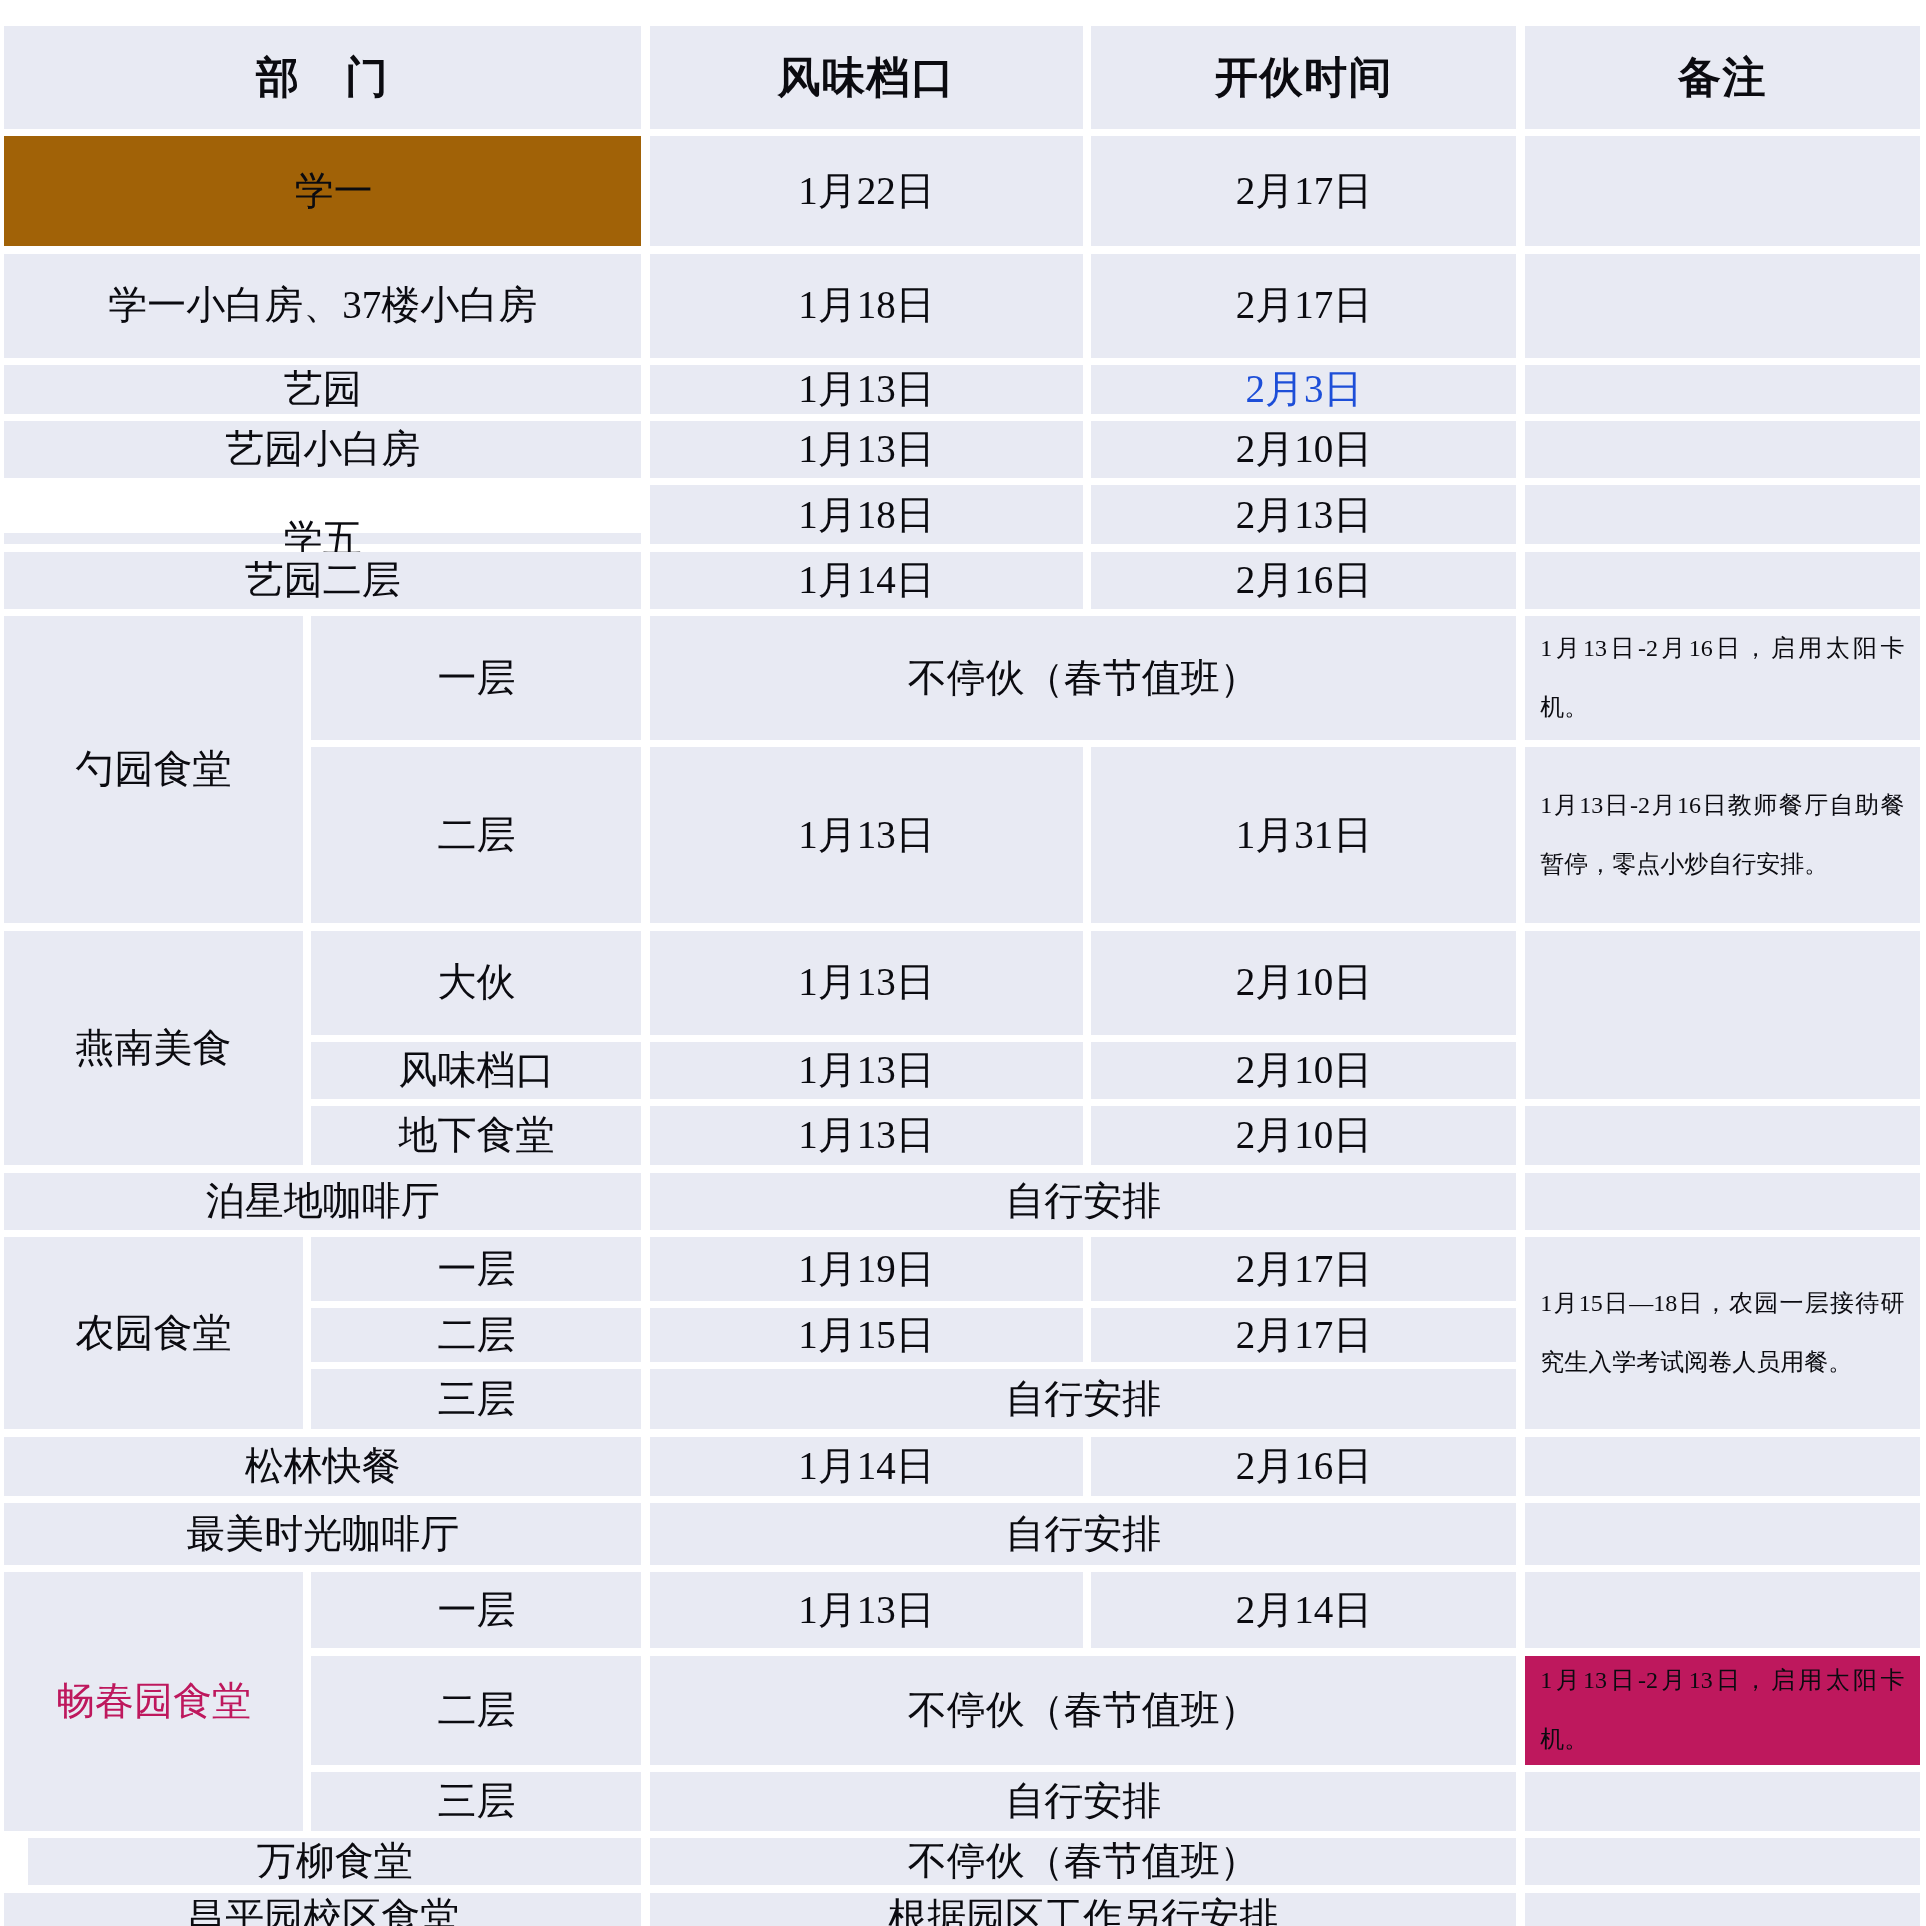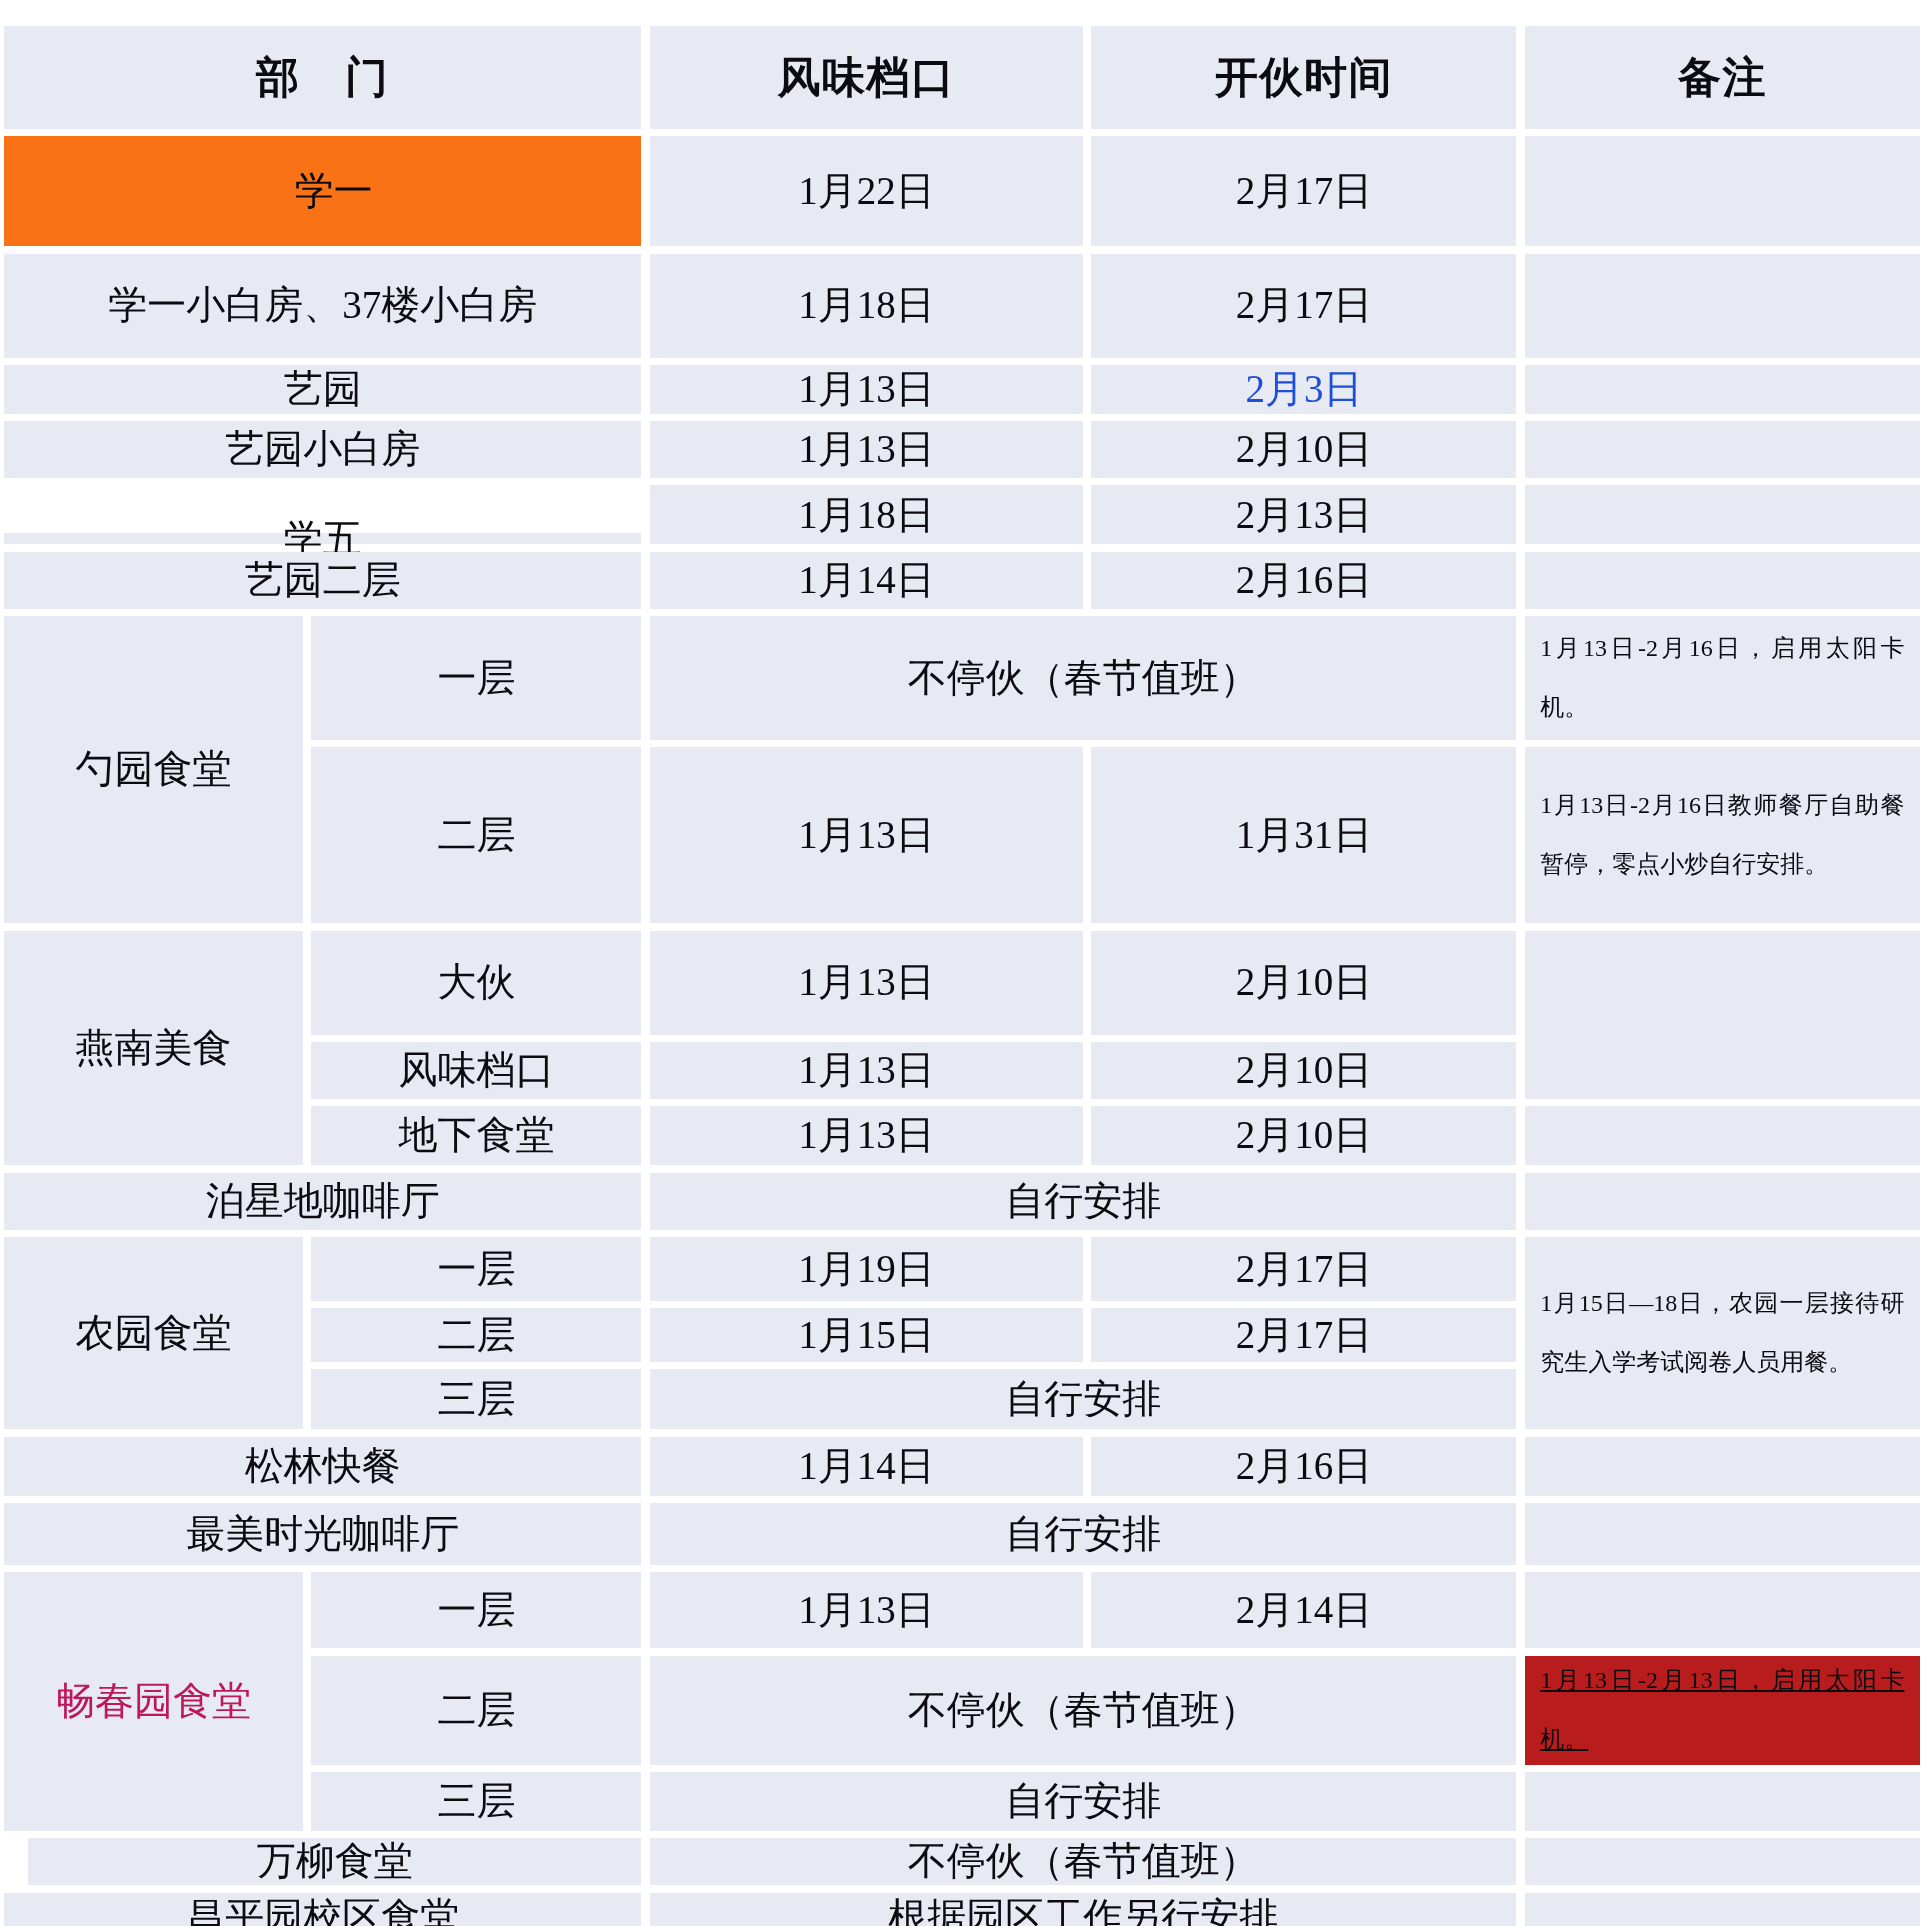--- a/index.html
+++ b/index.html
@@ -48,21 +48,21 @@
   .remark > span { text-align: justify; }
 </style>
 </head>
 <body style="background: rgb(255, 255, 255);">
 
 <div id="schedule-grid">
     <div class="cell th" style="grid-area: 1 / 1 / span 1 / span 2; background: rgb(232, 234, 243); color: rgb(11, 11, 16);">部　门</div>
     <div class="cell th" style="grid-area: 1 / 3 / span 1 / span 1; background: rgb(232, 234, 243); color: rgb(11, 11, 16);">风味档口</div>
     <div class="cell th" style="grid-area: 1 / 4 / span 1 / span 1; background: rgb(232, 234, 243); color: rgb(11, 11, 16);">开伙时间</div>
     <div class="cell th" style="grid-area: 1 / 5 / span 1 / span 1; background: rgb(232, 234, 243); color: rgb(11, 11, 16);">备注</div>
-    <div class="cell" style="grid-area: 2 / 1 / span 1 / span 2; background: #f97316; color: rgb(11, 11, 16); padding-left: 22px;">学一</div>
+    <div class="cell" style="grid-area: 2 / 1 / span 1 / span 2; background: #a16207; color: rgb(11, 11, 16); padding-left: 22px;">学一</div>
     <div class="cell" style="grid-area: 2 / 3 / span 1 / span 1; background: rgb(232, 234, 243); color: rgb(11, 11, 16);">1月22日</div>
     <div class="cell" style="grid-area: 2 / 4 / span 1 / span 1; background: rgb(232, 234, 243); color: rgb(11, 11, 16);">2月17日</div>
     <div class="cell" style="grid-area: 2 / 5 / span 1 / span 1; background: rgb(232, 234, 243); color: rgb(11, 11, 16);"></div>
     <div class="cell" style="grid-area: 3 / 1 / span 1 / span 2; background: rgb(232, 234, 243); color: rgb(11, 11, 16);">学一小白房、37楼小白房</div>
     <div class="cell" style="grid-area: 3 / 3 / span 1 / span 1; background: rgb(232, 234, 243); color: rgb(11, 11, 16);">1月18日</div>
     <div class="cell" style="grid-area: 3 / 4 / span 1 / span 1; background: rgb(232, 234, 243); color: rgb(11, 11, 16);">2月17日</div>
     <div class="cell" style="grid-area: 3 / 5 / span 1 / span 1; background: rgb(232, 234, 243); color: rgb(11, 11, 16);"></div>
     <div class="cell" style="grid-area: 4 / 1 / span 1 / span 2; background: rgb(232, 234, 243); color: rgb(11, 11, 16);">艺园</div>
     <div class="cell" style="grid-area: 4 / 3 / span 1 / span 1; background: rgb(232, 234, 243); color: rgb(11, 11, 16);">1月13日</div>
     <div class="cell" style="grid-area: 4 / 4 / span 1 / span 1; background: rgb(232, 234, 243); color: #1d4ed8;">2月3日</div>
@@ -125,21 +125,21 @@
     <div class="cell" style="grid-area: 18 / 1 / span 1 / span 2; background: rgb(232, 234, 243); color: rgb(11, 11, 16);">最美时光咖啡厅</div>
     <div class="cell" style="grid-area: 18 / 3 / span 1 / span 2; background: rgb(232, 234, 243); color: rgb(11, 11, 16);">自行安排</div>
     <div class="cell" style="grid-area: 18 / 5 / span 1 / span 1; background: rgb(232, 234, 243); color: rgb(11, 11, 16);"></div>
     <div class="cell" style="grid-area: 19 / 1 / span 3 / span 1; background: rgb(232, 234, 243); color: #be185d;">畅春园食堂</div>
     <div class="cell" style="grid-area: 19 / 2 / span 1 / span 1; background: rgb(232, 234, 243); color: rgb(11, 11, 16);">一层</div>
     <div class="cell" style="grid-area: 19 / 3 / span 1 / span 1; background: rgb(232, 234, 243); color: rgb(11, 11, 16);">1月13日</div>
     <div class="cell" style="grid-area: 19 / 4 / span 1 / span 1; background: rgb(232, 234, 243); color: rgb(11, 11, 16);">2月14日</div>
     <div class="cell" style="grid-area: 19 / 5 / span 1 / span 1; background: rgb(232, 234, 243); color: rgb(11, 11, 16);"></div>
     <div class="cell" style="grid-area: 20 / 2 / span 1 / span 1; background: rgb(232, 234, 243); color: rgb(11, 11, 16);">二层</div>
     <div class="cell" style="grid-area: 20 / 3 / span 1 / span 2; background: rgb(232, 234, 243); color: rgb(11, 11, 16);">不停伙（春节值班）</div>
-    <div class="cell remark" style="grid-area: 20 / 5 / span 1 / span 1; background: #b91c1c; color: rgb(11, 11, 16); text-decoration: underline;">
+    <div class="cell remark" style="grid-area: 20 / 5 / span 1 / span 1; background: #be185d; color: rgb(11, 11, 16);">
       <span>1月13日-2月13日，启用太阳卡机。</span>
     </div>
     <div class="cell" style="grid-area: 21 / 2 / span 1 / span 1; background: rgb(232, 234, 243); color: rgb(11, 11, 16);">三层</div>
     <div class="cell" style="grid-area: 21 / 3 / span 1 / span 2; background: rgb(232, 234, 243); color: rgb(11, 11, 16);">自行安排</div>
     <div class="cell" style="grid-area: 21 / 5 / span 1 / span 1; background: rgb(232, 234, 243); color: rgb(11, 11, 16);"></div>
     <div class="cell" style="grid-area: 22 / 1 / span 1 / span 2; background: rgb(232, 234, 243); color: rgb(11, 11, 16); margin-left: 24px;">万柳食堂</div>
     <div class="cell" style="grid-area: 22 / 3 / span 1 / span 2; background: rgb(232, 234, 243); color: rgb(11, 11, 16);">不停伙（春节值班）</div>
     <div class="cell" style="grid-area: 22 / 5 / span 1 / span 1; background: rgb(232, 234, 243); color: rgb(11, 11, 16);"></div>
     <div class="cell" style="grid-area: 23 / 1 / span 1 / span 2; background: rgb(232, 234, 243); color: rgb(11, 11, 16);">昌平园校区食堂</div>
     <div class="cell" style="grid-area: 23 / 3 / span 1 / span 2; background: rgb(232, 234, 243); color: rgb(11, 11, 16);">根据园区工作另行安排</div>

